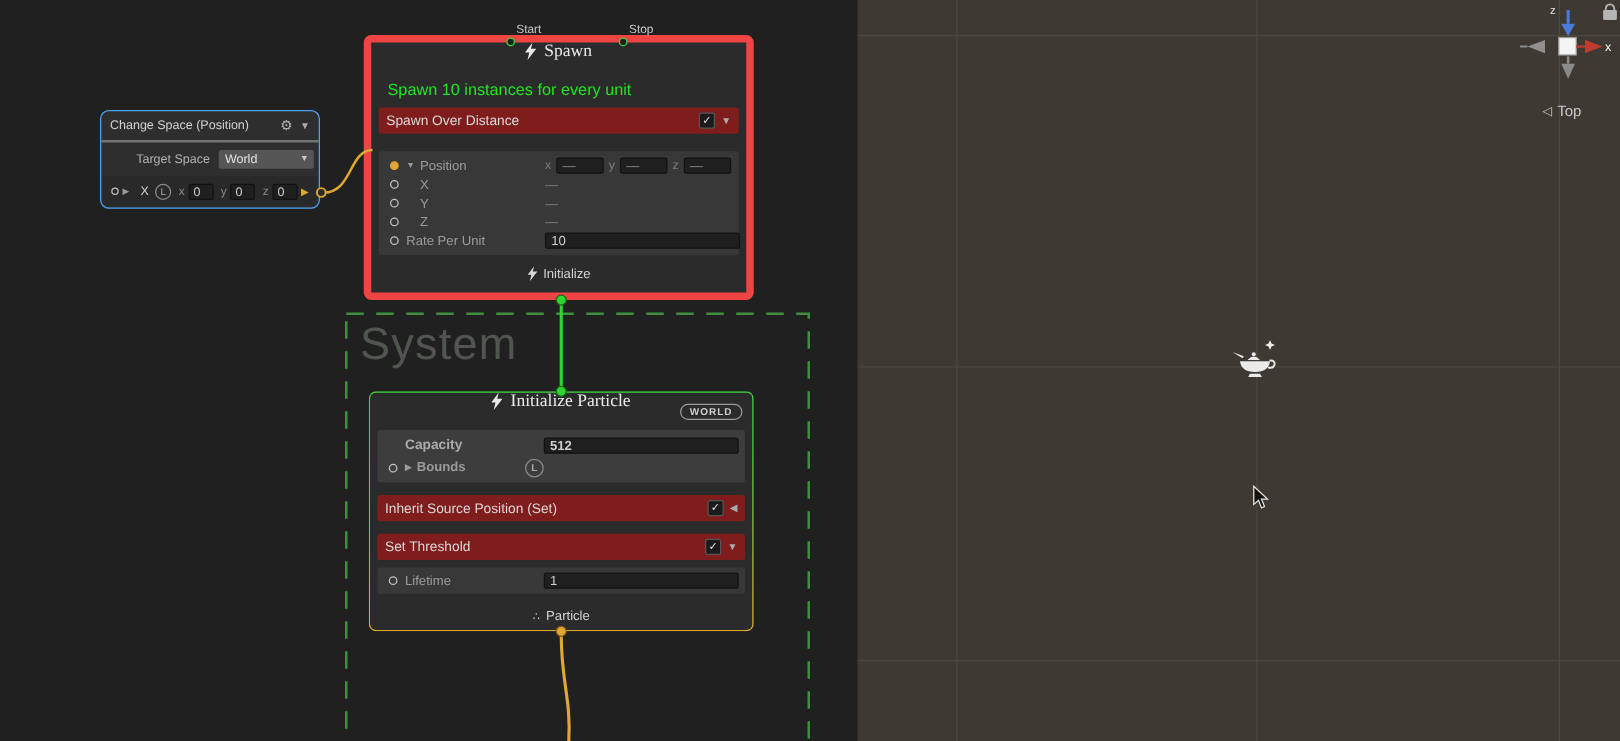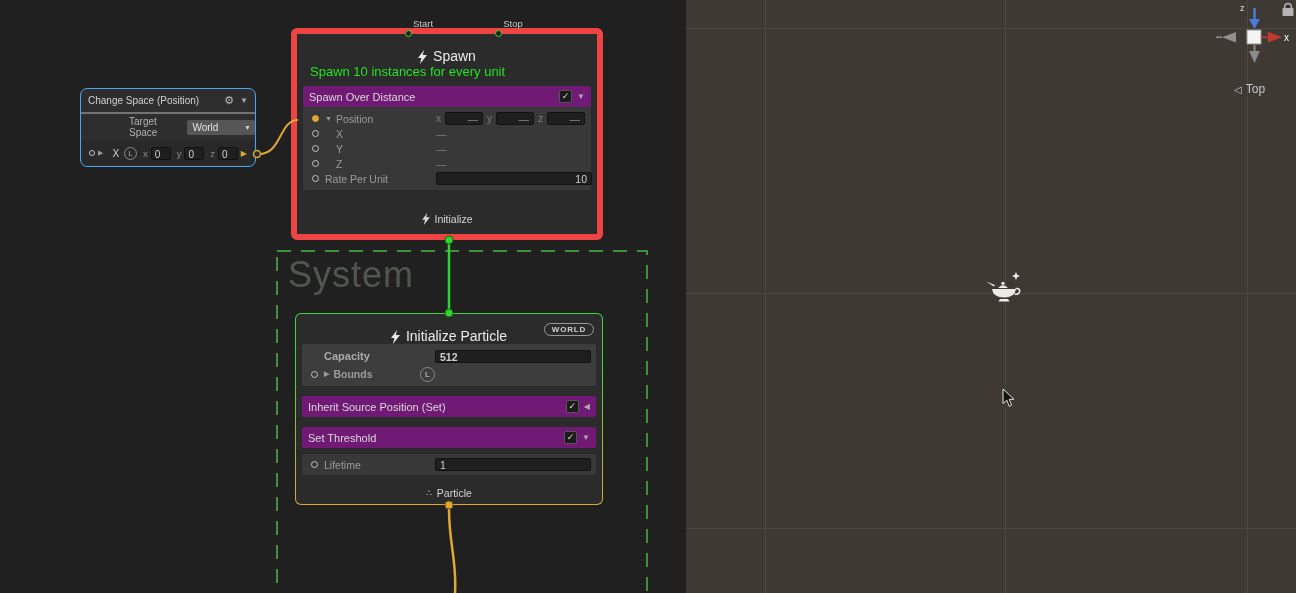--- a/index.html
+++ b/index.html
@@ -5,26 +5,26 @@
   html,body{margin:0;padding:0;background:#111;}
   .root{position:relative;width:1296px;height:593px;overflow:hidden;font-family:"Liberation Sans",sans-serif;background:#202020;}
   
   .graph-panel{position:absolute;left:0;top:0;width:686px;height:593px;background:#202020;overflow:hidden;}
   .layer{position:absolute;left:0;top:0;width:686px;height:593px;pointer-events:none;}
   .system-title{position:absolute;left:288px;top:254px;font-size:36px;color:rgba(185,200,185,0.32);letter-spacing:1px;z-index:1;}
   .node{position:absolute;background:#2b2b2b;border-radius:6px;box-sizing:border-box;z-index:2;}
   .spawn-node{left:291px;top:28px;width:312px;height:212px;border:6px solid #ef4444;}
   .flow-port{position:absolute;top:-4px;width:7px;height:7px;border:1px solid #3fd43f;border-radius:50%;background:#202020;box-sizing:border-box;}
   .flow-label{position:absolute;top:-16px;transform:translateX(-50%);font-size:9.5px;color:#c9c9c9;white-space:nowrap;}
-  .node-title{height:30px;display:flex;align-items:flex-end;justify-content:center;gap:6px;color:#eaeaea;font-size:14px;}
+  .node-title{height:30px;display:flex;align-items:flex-start;justify-content:center;gap:6px;color:#eaeaea;font-size:14px;font-family:Liberation Serif, serif;}
   .node-subtitle{margin:0 0 7px 13px;color:#21e421;font-size:13px;}
-  .block-bar{margin:0 6px;height:21px;background:#701a75;border-radius:2px;display:flex;align-items:center;padding:0 6px;color:#d9d9d9;font-size:11px;box-sizing:border-box;}
+  .block-bar{margin:0 6px;height:21px;background:#7f1d1d;border-radius:2px;display:flex;align-items:center;padding:0 6px;color:#d9d9d9;font-size:11px;box-sizing:border-box;}
   .checkbox{width:11px;height:11px;background:#1b1b1b;border:1px solid #555;border-radius:2px;color:#ddd;font-size:9px;line-height:11px;text-align:center;margin-left:auto;flex:none;}
   .chev{color:#aaa;font-size:8px;margin-left:5px;flex:none;}
-  .rows-panel{margin:0 6px 0;background:#383838;border-radius:2px;padding:4px 0;position:relative;text-align:right;}
+  .rows-panel{margin:14px 6px 0;background:#383838;border-radius:2px;padding:4px 0;position:relative;}
   .prow{height:15px;display:flex;align-items:center;padding-left:9px;position:relative;}
   .port{width:7px;height:7px;border:1px solid #c2c2c2;border-radius:50%;box-sizing:border-box;margin-right:6px;flex:none;background:transparent;}
   .port.orange{background:#dfa832;border-color:#dfa832;}
   .fold{color:#999;font-size:7px;margin-right:4px;}
   .plabel{color:#9b9b9b;font-size:10.5px;white-space:nowrap;}
   .rowval{position:absolute;left:133px;display:flex;align-items:center;gap:4px;}
   .axis{color:#7d7d7d;font-size:10px;}
   .dash{color:#7d7d7d;font-size:10.5px;}
   .fieldbox{background:#1f1f1f;border:1px solid #121212;border-radius:2px;height:13px;line-height:13px;font-size:10.5px;color:#cfcfcf;padding:0 4px;box-sizing:border-box;}
   .wide{width:156px;}
@@ -41,21 +41,21 @@
   .l-icon{width:13px;height:13px;border:1px solid #8a8a8a;border-radius:50%;color:#ababab;font-size:8px;line-height:13px;text-align:center;flex:none;}
   .mt10{margin-top:10px;}
   .lifetime-panel{margin:6px 6px 0;background:#383838;border-radius:2px;padding:3px 0;position:relative;}
   .init-footer{bottom:5px;}
   .particle-icon{color:#d3d3d3;font-size:9px;}
   
   .cs-node{left:80px;top:88px;width:176px;height:79px;border:1.5px solid #4aa3f5;border-radius:7px;background:#2e2e2e;z-index:3;}
   .cs-header{height:23px;display:flex;align-items:center;padding:0 7px;color:#d2d2d2;font-size:10px;border-bottom:2px solid #737373;}
   .gear{margin-left:auto;color:#b5b5b5;font-size:11px;}
   .cs-chev{color:#aaa;font-size:8px;margin-left:6px;}
-  .cs-target-row{height:26px;display:flex;align-items:center;padding-left:48px;}
+  .cs-target-row{height:26px;display:flex;align-items:center;padding-left:28px;}
   .cs-tlabel{color:#b2b2b2;font-size:10px;}
   .dropdown{margin-left:7px;width:76px;background:#565656;border-radius:2px;height:15px;line-height:15px;font-size:10px;color:#e2e2e2;padding:0 5px;position:relative;box-sizing:border-box;}
   .dd-arrow{position:absolute;right:4px;top:0;color:#ccc;font-size:7px;}
   .cs-bottom{position:absolute;left:1px;right:1px;bottom:1px;height:24px;background:#292929;border-radius:0 0 6px 6px;display:flex;align-items:center;padding:0 7px;gap:3px;}
   .cs-port{width:6px;height:6px;border:1px solid #c2c2c2;border-radius:50%;box-sizing:border-box;flex:none;}
   .cs-x{color:#cfcfcf;font-size:10px;margin:0 2px;}
   .cs-axis{color:#8a8a8a;font-size:9.5px;margin-left:3px;}
   .cs-field{width:22px;background:#1f1f1f;border:1px solid #121212;border-radius:2px;height:13px;line-height:13px;font-size:10px;color:#cfcfcf;padding:0 3px;box-sizing:border-box;}
   .out-arrow{margin-left:auto;color:#dfa832;font-size:8px;}
   .bolt{flex:none;}

